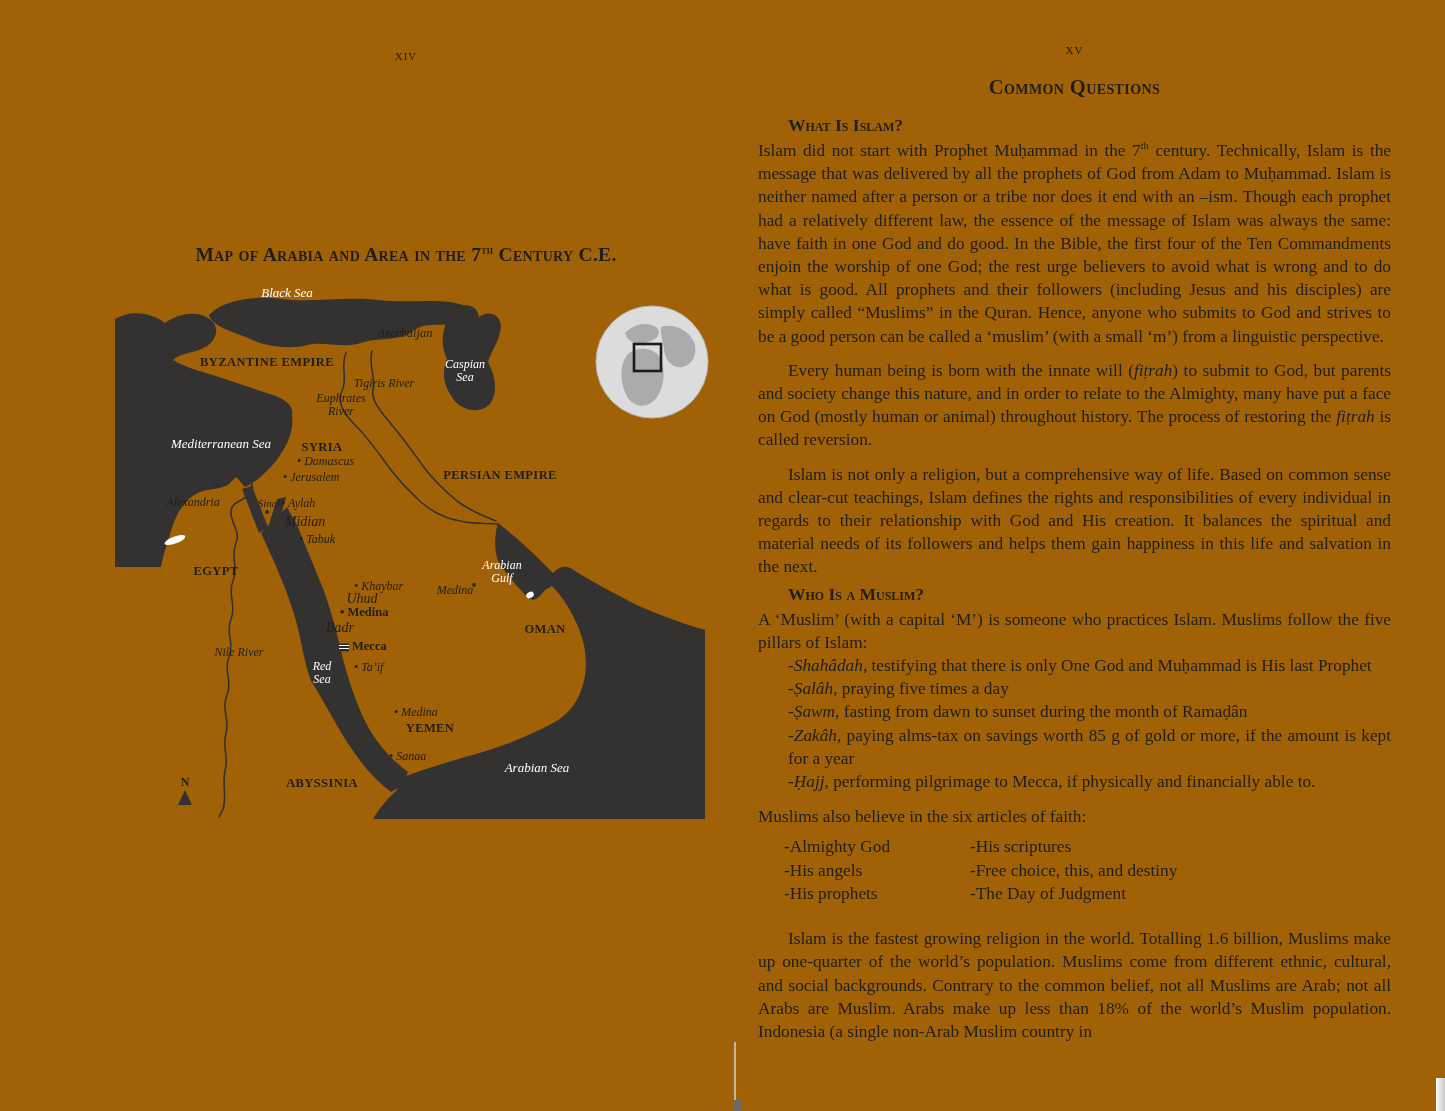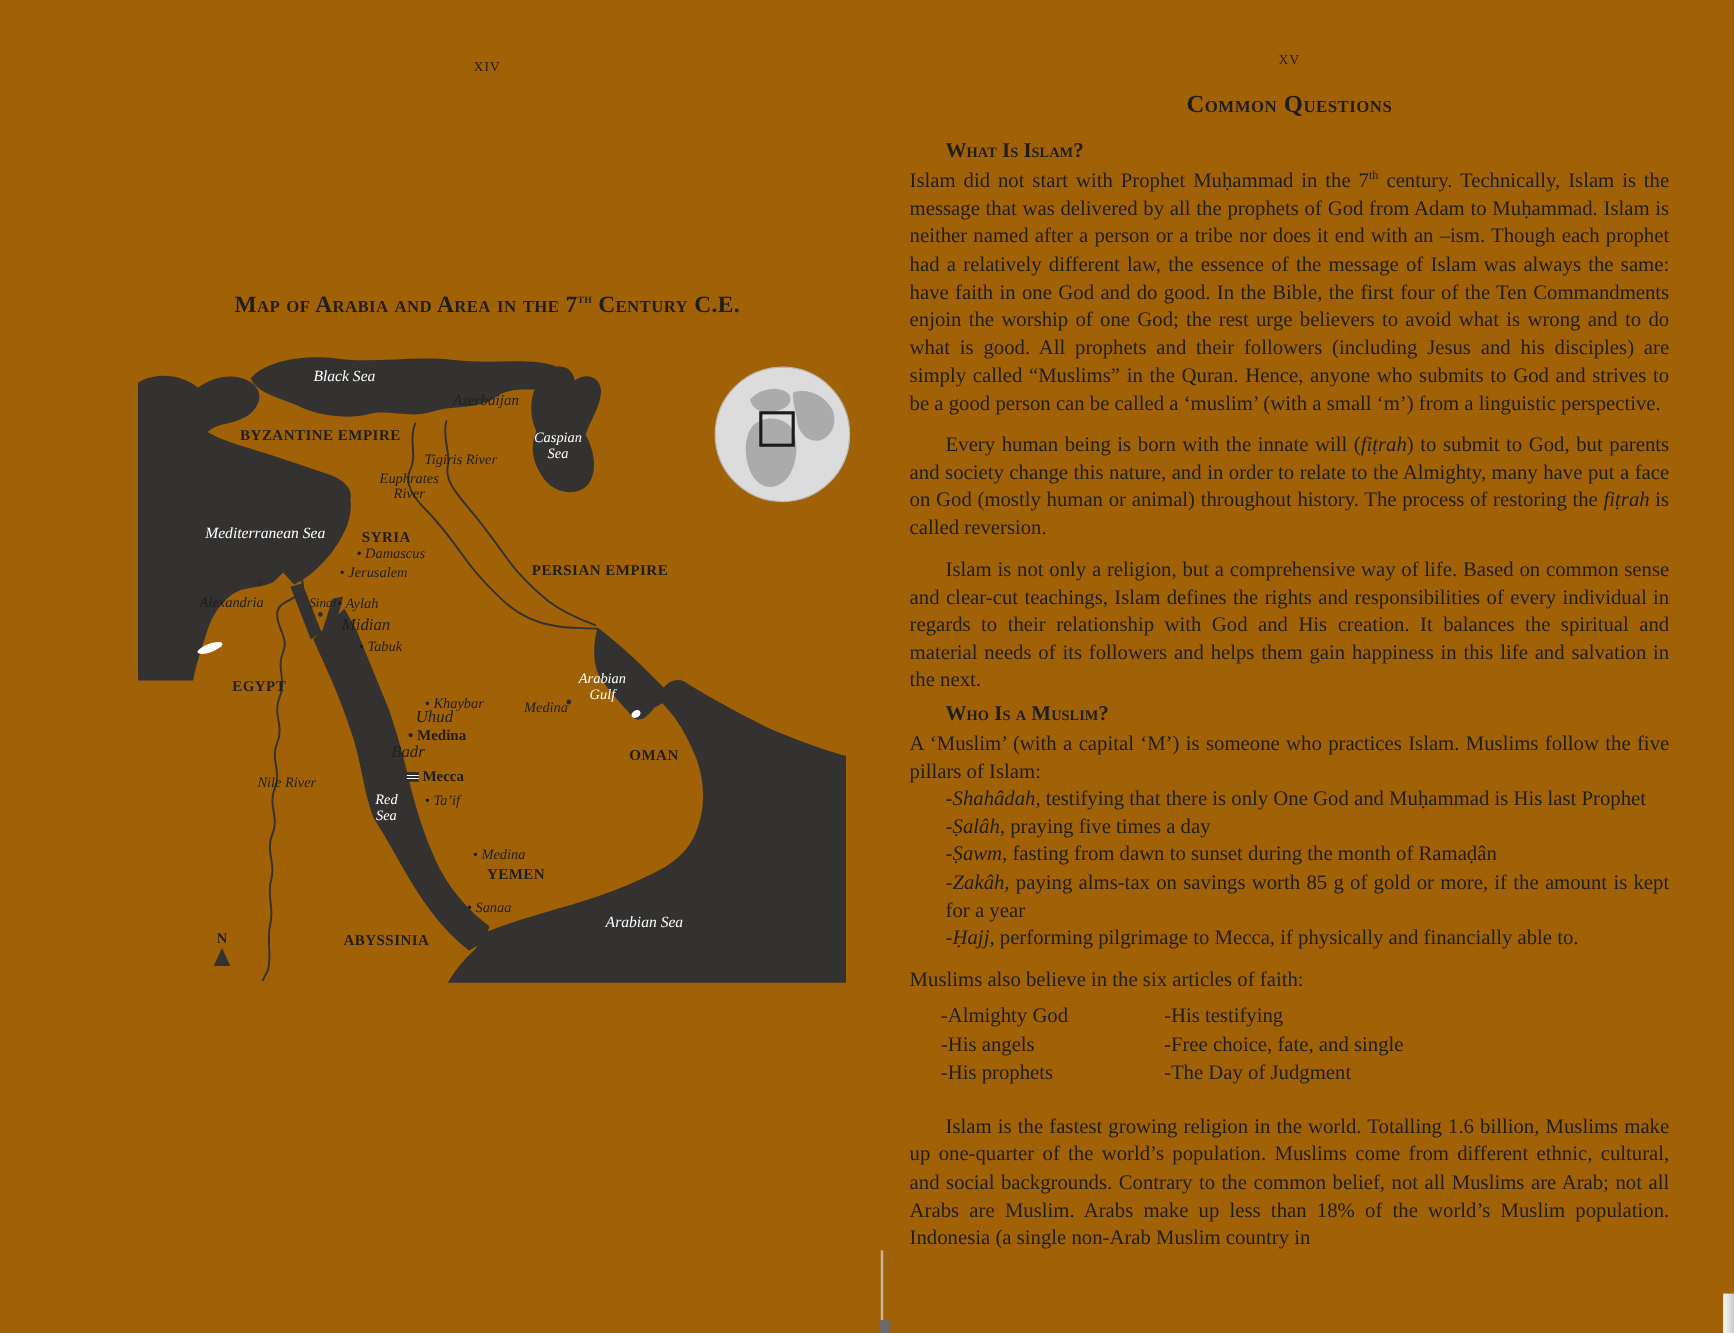--- a/index.html
+++ b/index.html
@@ -73,21 +73,21 @@
       </g>
       <g>
         <circle cx="537" cy="69" r="56" fill="#dcdcdc" stroke="#b9b9b9" stroke-width="1"></circle>
         <path d="M512,62 C521,53 537,54 544,63 C551,74 550,92 542,104 C534,115 521,116 513,105 C505,92 504,73 512,62 Z" fill="#ababab"></path>
         <path d="M510,40 C518,31 532,28 541,34 C547,39 543,47 533,49 C522,53 512,49 510,40 Z" fill="#ababab"></path>
         <path d="M546,34 C559,30 573,37 579,49 C583,60 578,71 568,74 C558,76 550,68 549,56 C548,48 545,40 546,34 Z" fill="#ababab"></path>
         <rect x="519" y="51" width="27" height="27" fill="none" stroke="#1b1b1b" stroke-width="2.6"></rect>
       </g>
     </svg>
 
-    <span class="ml sea" style="left:172px;top:20px">Black Sea</span>
+    <span class="ml sea" style="left:172px;top:0">Black Sea</span>
     <span class="ml sea" style="left:106px;top:151px">Mediterranean Sea</span>
     <span class="ml sea" style="left:350px;top:78px;font-size:12px">Caspian
 Sea</span>
     <span class="ml sea" style="left:387px;top:279px;font-size:12px">Arabian
 Gulf</span>
     <span class="ml sea" style="left:207px;top:380px;font-size:12px">Red
 Sea</span>
     <span class="ml sea" style="left:422px;top:475px">Arabian Sea</span>
 
     <span class="ml reg" style="left:152px;top:70px">BYZANTINE EMPIRE</span>
@@ -143,23 +143,23 @@
     <div class="pillar"><span>-</span><span style="font-style: italic;">Shahâdah</span><span>, testifying that there is only One God and Muḥammad is His last Prophet</span></div>
     <div class="pillar"><span>-</span><span style="font-style: italic;">Ṣalâh</span><span>, praying five times a day</span></div>
     <div class="pillar"><span>-</span><span style="font-style: italic;">Ṣawm</span><span>, fasting from dawn to sunset during the month of Ramaḍân</span></div>
     <div class="pillar"><span>-</span><span style="font-style: italic;">Zakâh,</span><span> paying alms-tax on savings worth 85 g of gold or more, if the amount is kept for a year</span></div>
     <div class="pillar"><span>-</span><span style="font-style: italic;">Ḥajj</span><span>, performing pilgrimage to Mecca, if physically and financially able to.</span></div>
 
     <div class="para" style="margin-top:12px">Muslims also believe in the six articles of faith:</div>
 
     <div class="faith">
       <span>-Almighty God</span>
-      <span>-His testifying</span>
+      <span>-His scriptures</span>
       <span>-His angels</span>
-      <span>-Free choice, fate, and single</span>
+      <span>-Free choice, this, and destiny</span>
       <span>-His prophets</span>
       <span>-The Day of Judgment</span>
     </div>
 
     <div class="para ind" style="margin-top:22px"><span>Islam is the fastest growing religion in the world. Totalling 1.6 billion, Muslims make up one-quarter of the world’s population. Muslims come from different ethnic, cultural, and social backgrounds. Contrary to the common belief, not all Muslims are Arab; not all Arabs are Muslim. Arabs make up less than 18% of the world’s Muslim population. Indonesia (a single non-Arab Muslim country in</span></div>
   </div>
 
   <div class="gutter-line"></div>
   <div class="gutter-blob"></div>
   <div class="right-edge"></div>

